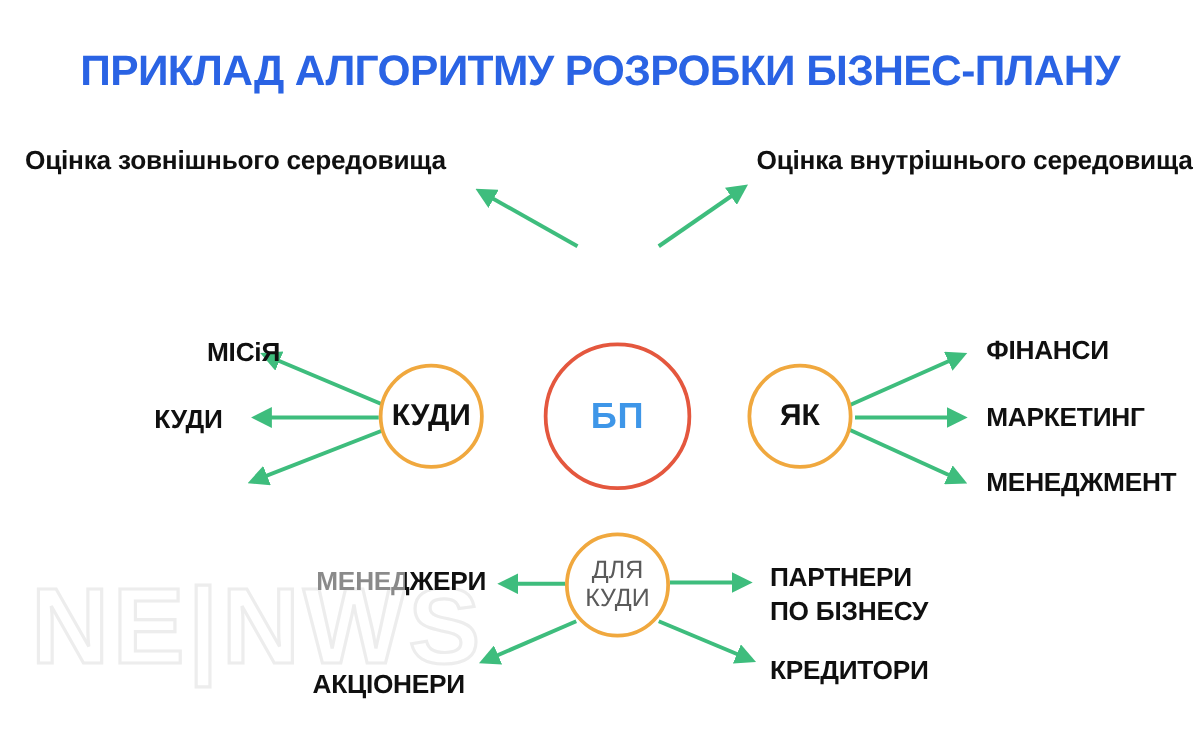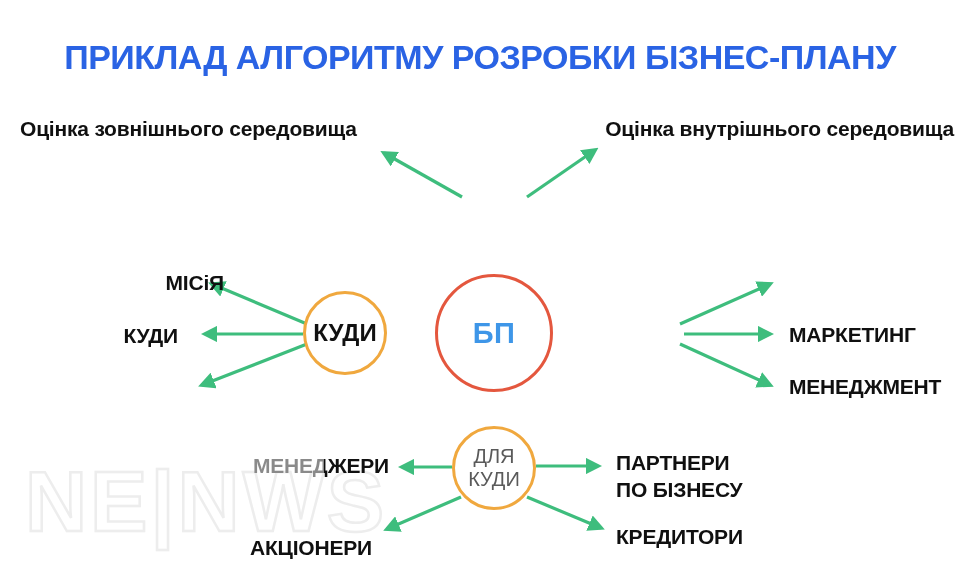--- a/index.html
+++ b/index.html
@@ -98,26 +98,28 @@
   <div class="title">ПРИКЛАД АЛГОРИТМУ РОЗРОБКИ БІЗНЕС-ПЛАНУ</div>
 
   <div class="lbl" style="left:20px;top:116px;">Оцінка зовнішнього середовища</div>
   <div class="lbl" style="right:6px;top:116px;">Оцінка внутрішнього середовища</div>
 
 
   <div class="node center" style="left:435px;top:274px;width:118px;height:118px;">БП</div>
 
   <div class="node hub" style="left:303px;top:291px;width:84px;height:84px;">КУДИ</div>
 
+  <div class="node hub" style="left:598px;top:291px;width:84px;height:84px;">ЯК</div>
 
   <div class="node hub audience" style="left:452px;top:426px;width:84px;height:84px;">ДЛЯ КУДИ</div>
 
   <div class="lbl" style="right:736px;top:270px;">МІСіЯ</div>
   <div class="lbl" style="right:782px;top:323px;">КУДИ</div>
 
+  <div class="lbl" style="left:789px;top:268px;">ФІНАНСИ</div>
   <div class="lbl" style="left:789px;top:322px;">МАРКЕТИНГ</div>
   <div class="lbl" style="left:789px;top:374px;">МЕНЕДЖМЕНТ</div>
 
   <div class="lbl two-tone" style="left:253px;top:453px;">МЕНЕДЖЕРИ</div>
   <div class="lbl" style="left:250px;top:535px;">АКЦІОНЕРИ</div>
   <div class="lbl wrap" style="left:616px;top:450px;width:132px;">ПАРТНЕРИ ПО БІЗНЕСУ</div>
   <div class="lbl" style="left:616px;top:524px;">КРЕДИТОРИ</div>
 
 </div>
 

